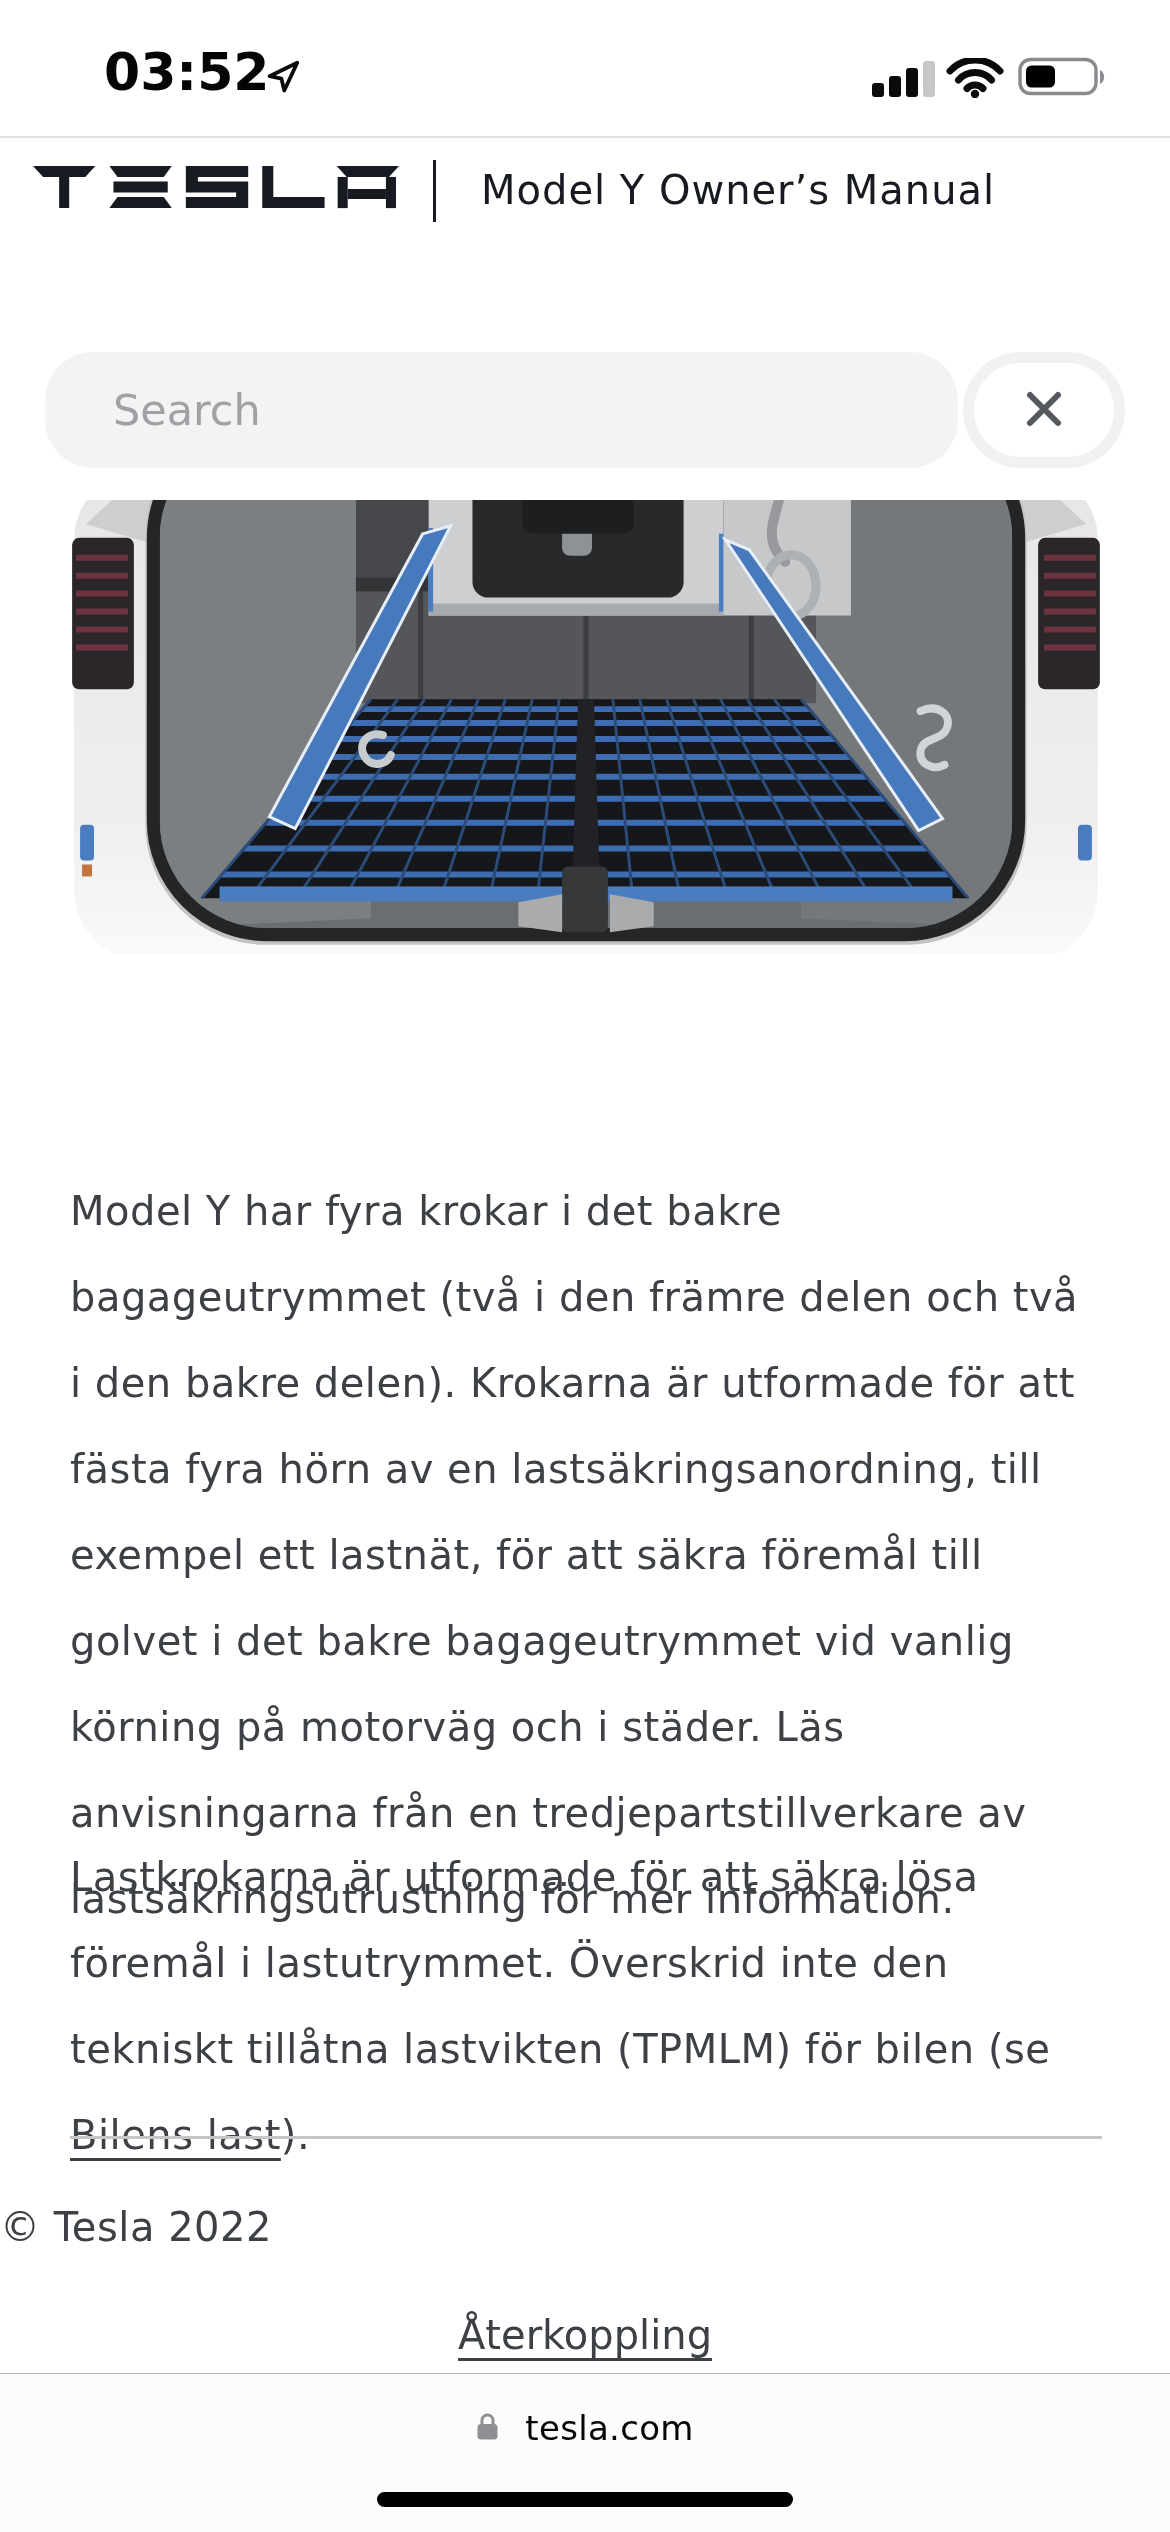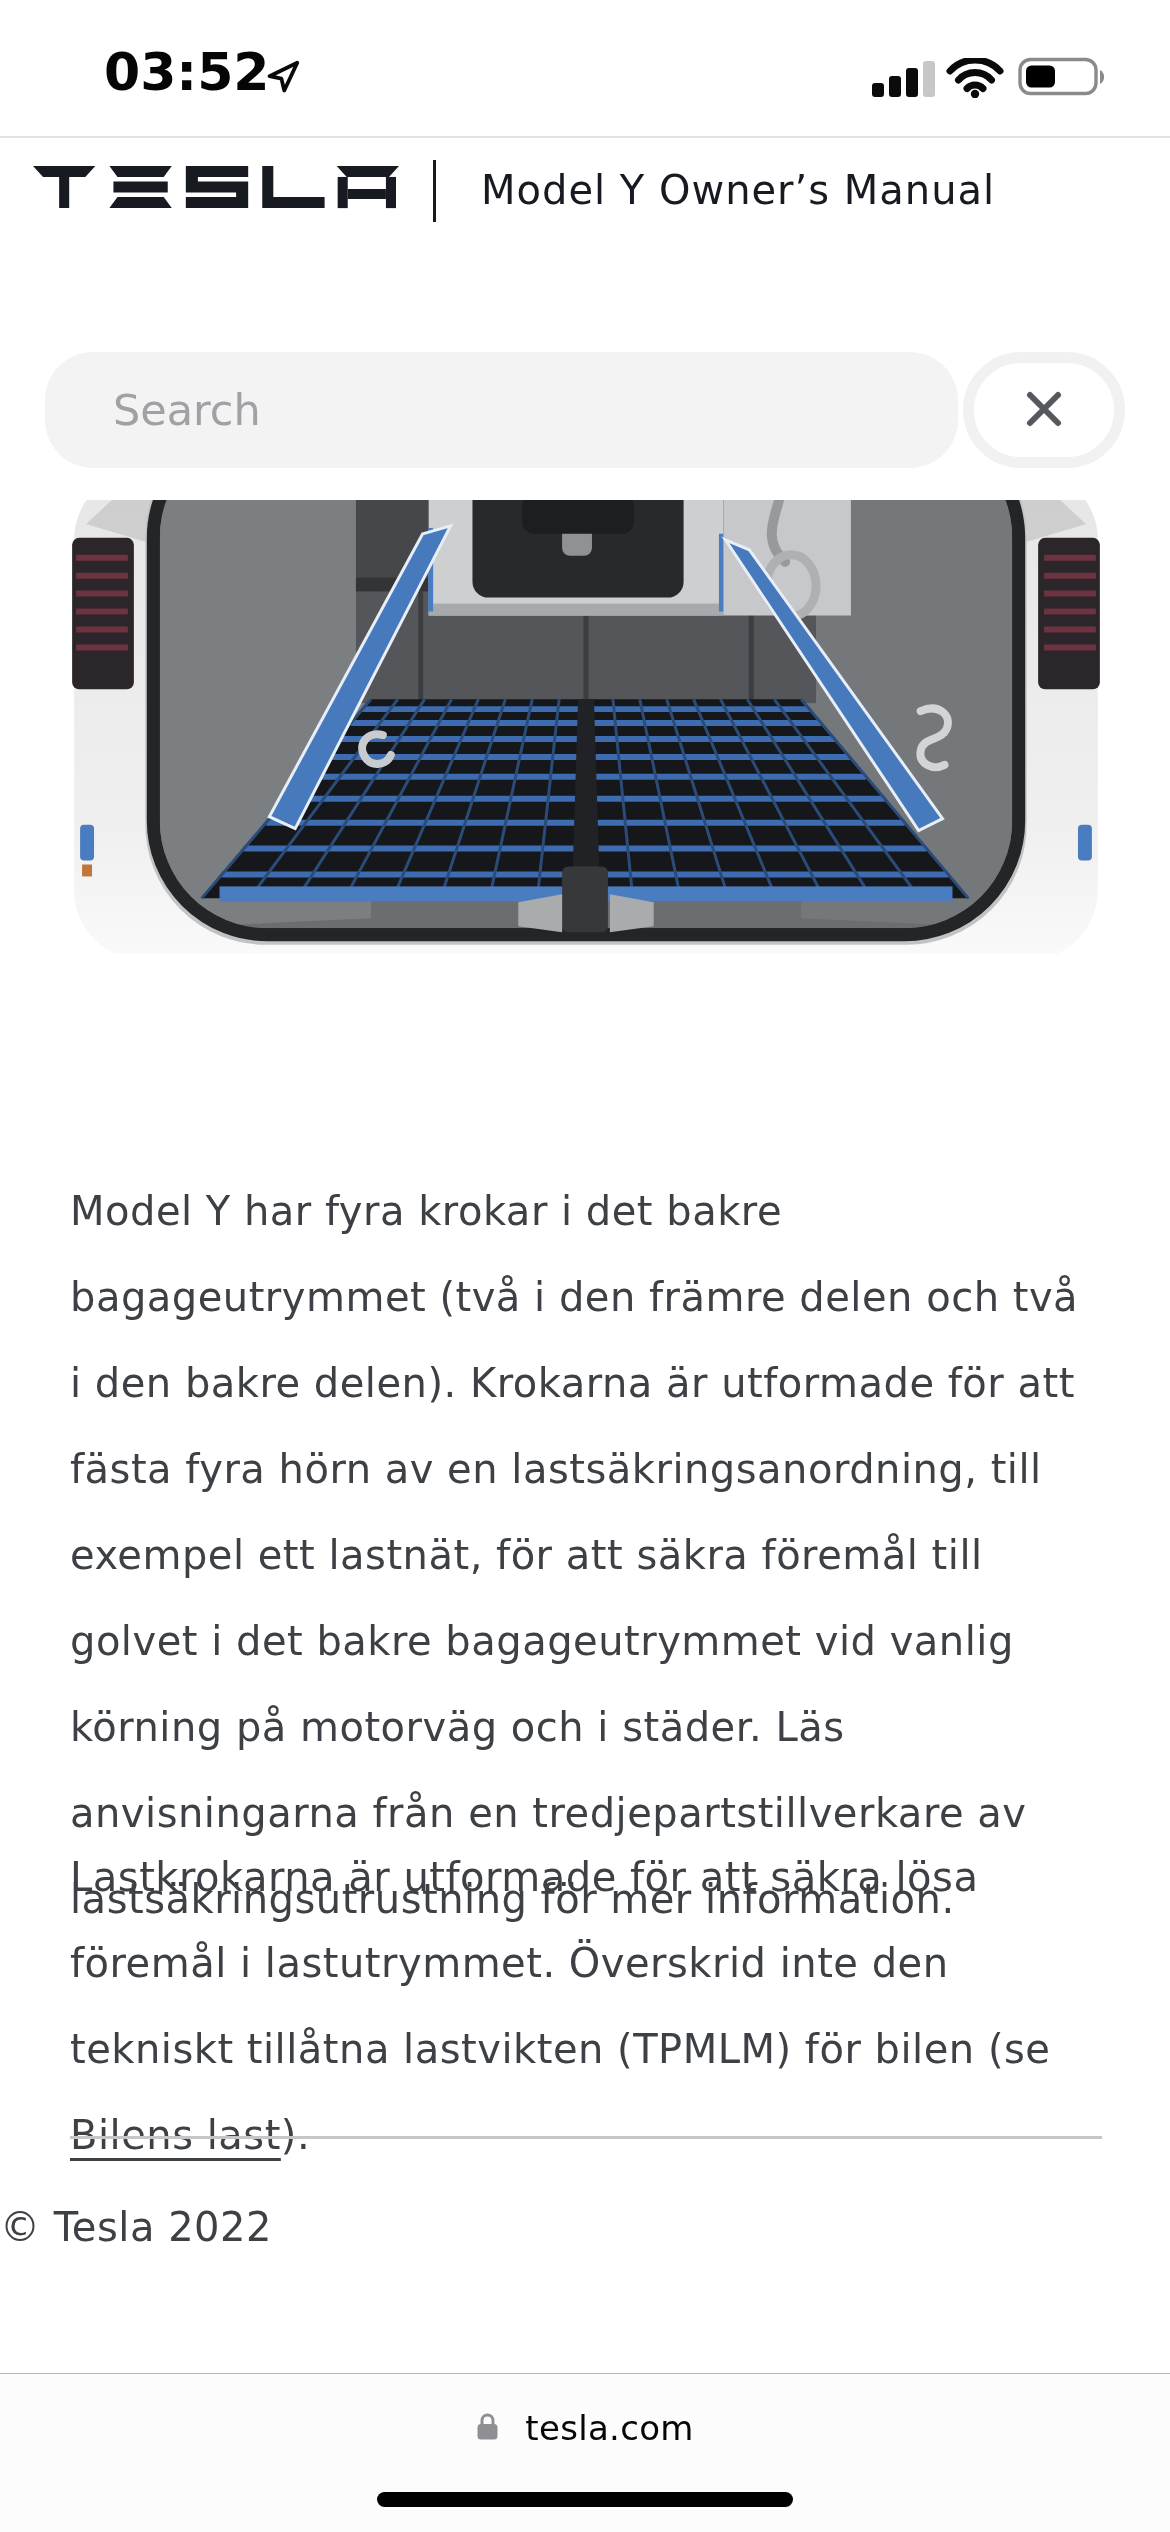--- a/index.html
+++ b/index.html
@@ -190,20 +190,21 @@
       <rect x="10" y="366" width="10" height="12" fill="#c2763b"></rect>
       <rect x="0" y="456" width="1032" height="29" fill="#ffffff"></rect>
     </svg>
   </div>
 
   <p class="para para-1">Model Y har fyra krokar i det bakre bagageutrymmet (två i den främre delen och två i den bakre delen). Krokarna är utformade för att fästa fyra hörn av en lastsäkringsanordning, till exempel ett lastnät, för att säkra föremål till golvet i det bakre bagageutrymmet vid vanlig körning på motorväg och i städer. Läs anvisningarna från en tredjepartstillverkare av lastsäkringsutrustning för mer information.</p>
   <p class="para para-2"><span>Lastkrokarna är utformade för att säkra lösa föremål i lastutrymmet. Överskrid inte den tekniskt tillåtna lastvikten (TPMLM) för bilen (se </span><a class="inline-link">Bilens last</a><span>).</span></p>
 
   <div class="content-divider"></div>
   <div class="copyright">© Tesla 2022</div>
+  <div class="feedback"><a>Återkoppling</a></div>
 
   <div class="browser-bar">
     <div class="url-row">
       <span>
         <svg width="23" height="29" viewBox="0 0 23 29">
           <rect x="1.5" y="12" width="20" height="15.5" rx="3.5" fill="#8f8f93"></rect>
           <path d="M6 12 V8.5 a5.5 5.5 0 0 1 11 0 V12" fill="none" stroke="#8f8f93" stroke-width="3"></path>
         </svg>
       </span>
       <span class="url-text">tesla.com</span>

